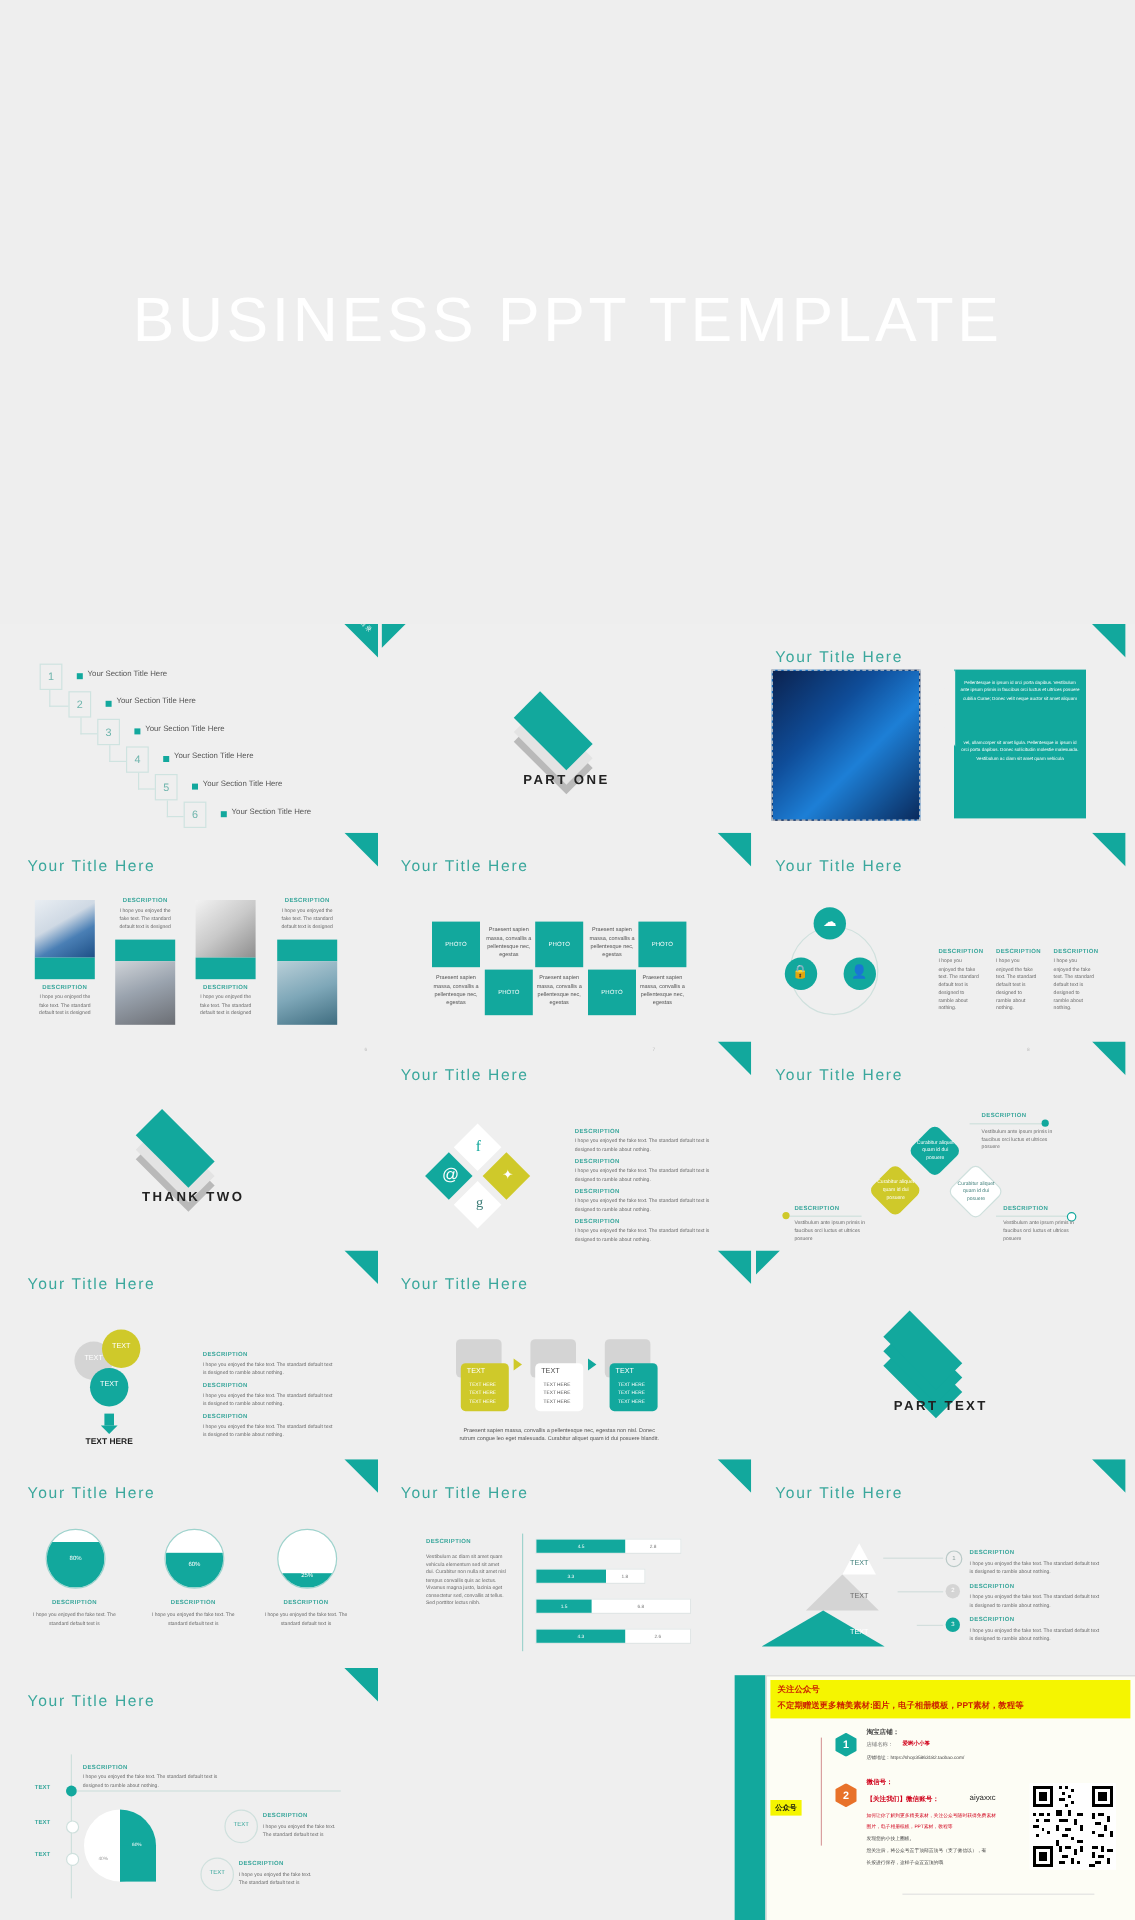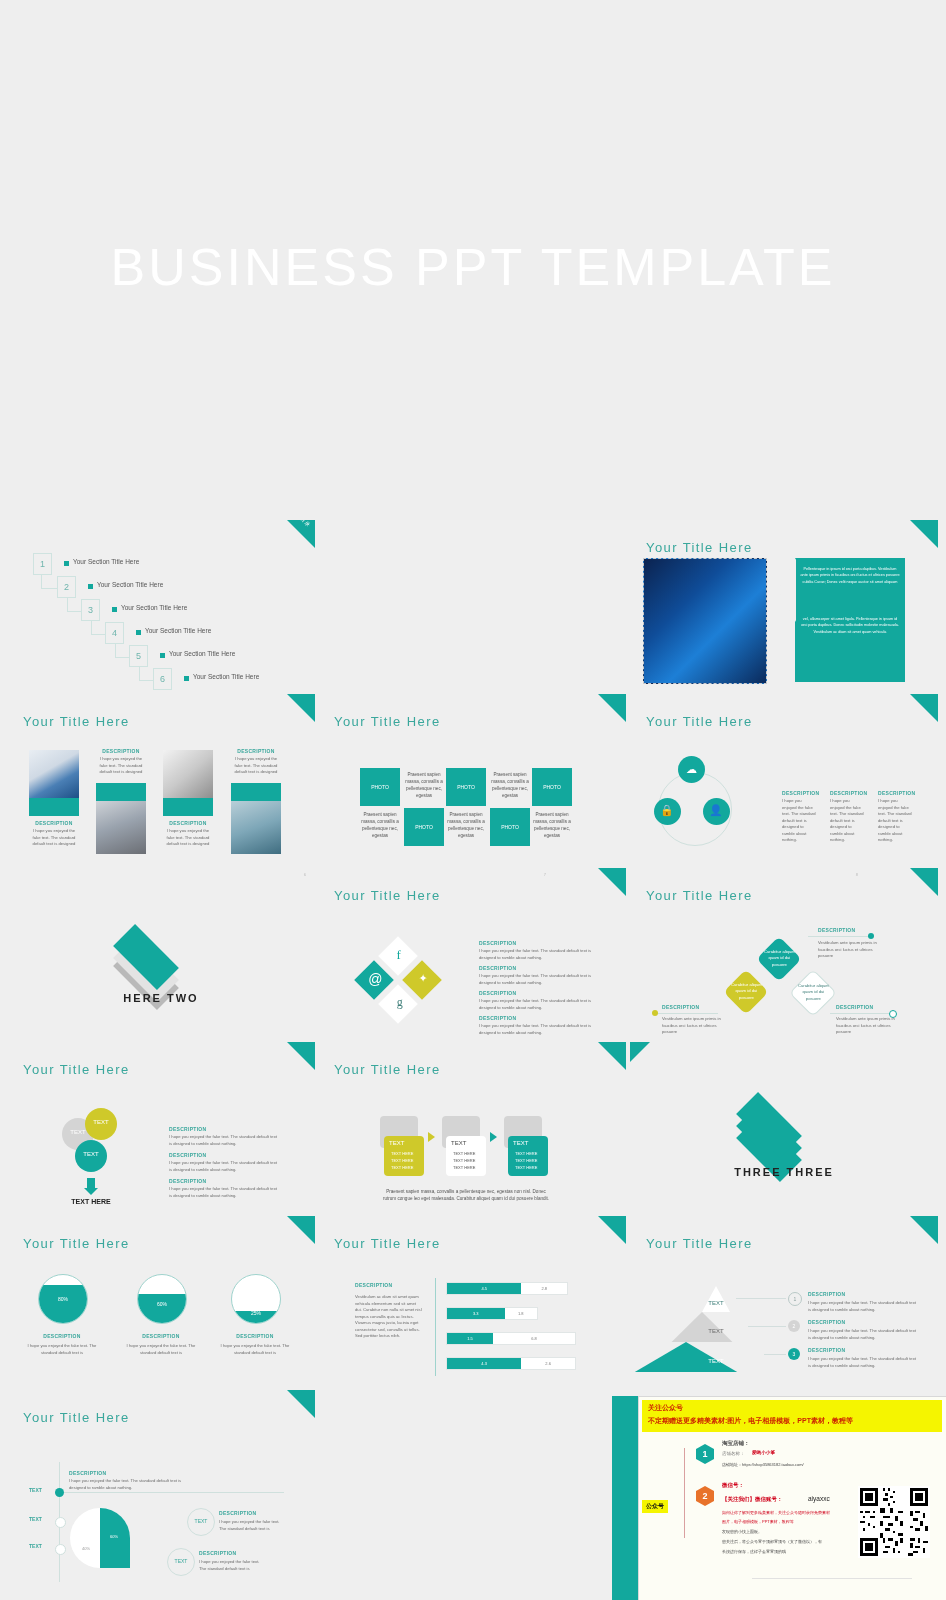--- a/index.html
+++ b/index.html
@@ -164,20 +164,29 @@
 
       <div class="stair-num" style="left:122px;top:125px;">5</div>
       <div class="stair-sq" style="left:153px;top:133px;"></div>
       <div class="stair-txt" style="left:162px;top:130px;">Your Section Title Here</div>
 
       <div class="stair-num" style="left:146px;top:148px;">6</div>
       <div class="stair-sq" style="left:177px;top:156px;"></div>
       <div class="stair-txt" style="left:186px;top:153px;">Your Section Title Here</div>
     </div>
 
+    <div class="slide s1">
+      <div class="corner-left"></div>
+      <div class="layers" style="left:112px;top:48px;width:84px;height:60px;">
+        <div class="lay" style="left:0;top:30px;background:#b9b9b9;width:62px;height:62px;transform:rotate(45deg) scaleY(.5);"></div>
+        <div class="lay" style="left:0;top:22px;background:#e3e3e3;width:62px;height:62px;transform:rotate(45deg) scaleY(.5);"></div>
+        <div class="lay" style="left:0;top:10px;background:#12a89d;width:62px;height:62px;transform:rotate(45deg) scaleY(.5);"></div>
+      </div>
+      <div class="part-label" style="left:0;top:124px;">PART  ONE</div>
+    </div>
 
     <div class="slide s2">
       <div class="corner"></div>
       <div class="stitle">Your  Title  Here</div>
       <div class="ph-tech" style="position:absolute;left:13px;top:38px;width:122px;height:124px;border:1px dashed #c9c9c9;"></div>
       <div class="tealbox" style="left:165px;top:38px;width:110px;height:124px;"></div>
       <div style="position:absolute;left:148px;top:38px;width:0;height:0;border-top:32px solid transparent;border-bottom:32px solid transparent;border-right:18px solid #efefef;"></div>
       <div style="position:absolute;left:170px;top:46px;width:100px;font-size:3.8px;color:#fff;text-align:center;line-height:1.7;">Pellentesque in ipsum id orci porta dapibus. Vestibulum ante ipsum primis in faucibus orci luctus et ultrices posuere cubilia Curae; Donec velit neque auctor sit amet aliquam</div>
       <div style="position:absolute;left:170px;top:96px;width:100px;font-size:3.8px;color:#fff;text-align:center;line-height:1.7;">vel, ullamcorper sit amet ligula. Pellentesque in ipsum id orci porta dapibus. Donec sollicitudin molestie malesuada. Vestibulum ac diam sit amet quam vehicula</div>
     </div>
@@ -262,21 +271,21 @@
   </div>
 
   <div class="row">
 
     <div class="slide s0">
       <div class="layers" style="left:108px;top:48px;width:84px;height:60px;">
         <div class="lay" style="left:0;top:30px;background:#b9b9b9;width:62px;height:62px;transform:rotate(45deg) scaleY(.5);"></div>
         <div class="lay" style="left:0;top:22px;background:#e3e3e3;width:62px;height:62px;transform:rotate(45deg) scaleY(.5);"></div>
         <div class="lay" style="left:0;top:10px;background:#12a89d;width:62px;height:62px;transform:rotate(45deg) scaleY(.5);"></div>
       </div>
-      <div class="part-label" style="left:0;top:124px;">HERE  TWO</div>
+      <div class="part-label" style="left:0;top:124px;">THANK  TWO</div>
       <div class="pagenum">6</div>
     </div>
 
     <div class="slide s1">
       <div class="corner"></div>
       <div class="stitle">Your  Title  Here</div>
 
       <div class="dia" style="left:66px;top:74px;width:28px;height:28px;background:#ffffff;">
         <div class="dia-txt" style="top:5px;font-size:13px;color:#12a89d;font-family:'Liberation Serif',serif;">f</div>
       </div>
@@ -393,21 +402,21 @@
       <div style="position:absolute;left:62px;top:146px;width:172px;text-align:center;font-size:4.6px;color:#555;line-height:1.6;">Praesent sapien massa, convallis a pellentesque nec, egestas non nisl. Donec rutrum congue leo eget malesuada. Curabitur aliquet quam id dui posuere blandit.</div>
     </div>
 
     <div class="slide s2">
       <div class="corner-left"></div>
       <div class="layers" style="left:108px;top:40px;width:84px;height:60px;">
         <div class="lay" style="left:0;top:36px;background:#12a89d;width:62px;height:62px;transform:rotate(45deg) scaleY(.5);"></div>
         <div class="lay" style="left:0;top:24px;background:#12a89d;width:62px;height:62px;transform:rotate(45deg) scaleY(.5);"></div>
         <div class="lay" style="left:0;top:12px;background:#12a89d;width:62px;height:62px;transform:rotate(45deg) scaleY(.5);"></div>
       </div>
-      <div class="part-label" style="left:0;top:124px;">THREE  THREE</div>
+      <div class="part-label" style="left:0;top:124px;">PART  TEXT</div>
     </div>
   </div>
 
   <div class="row">
 
     <div class="slide s0">
       <div class="corner"></div>
       <div class="stitle">Your  Title  Here</div>
 
       <div class="gauge" style="left:31px;top:58px;">

